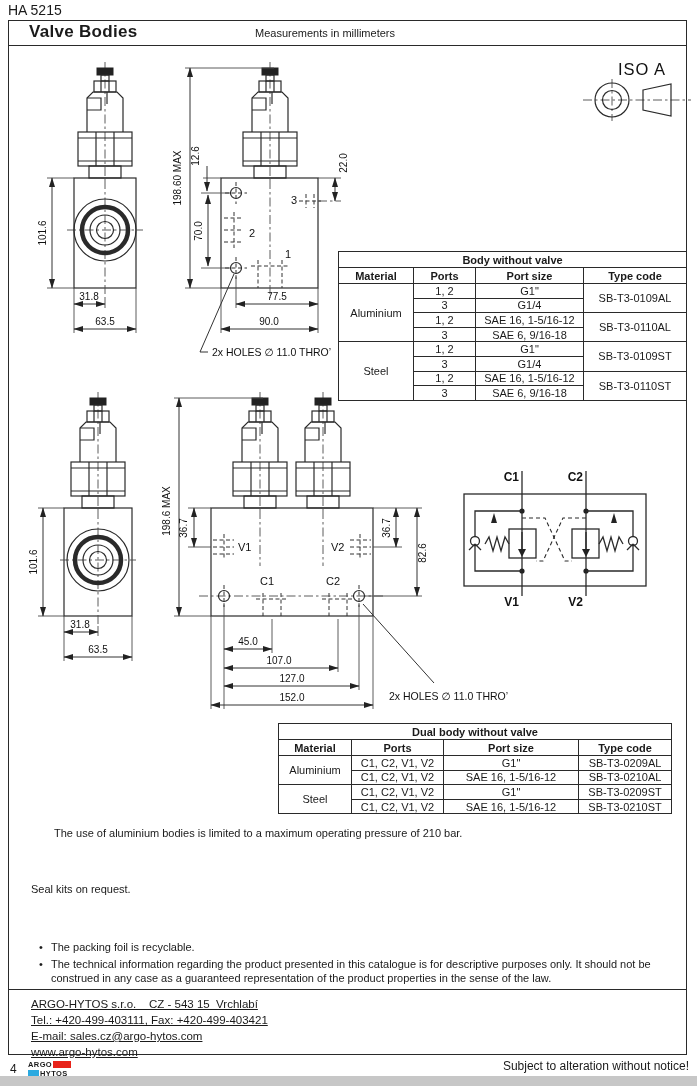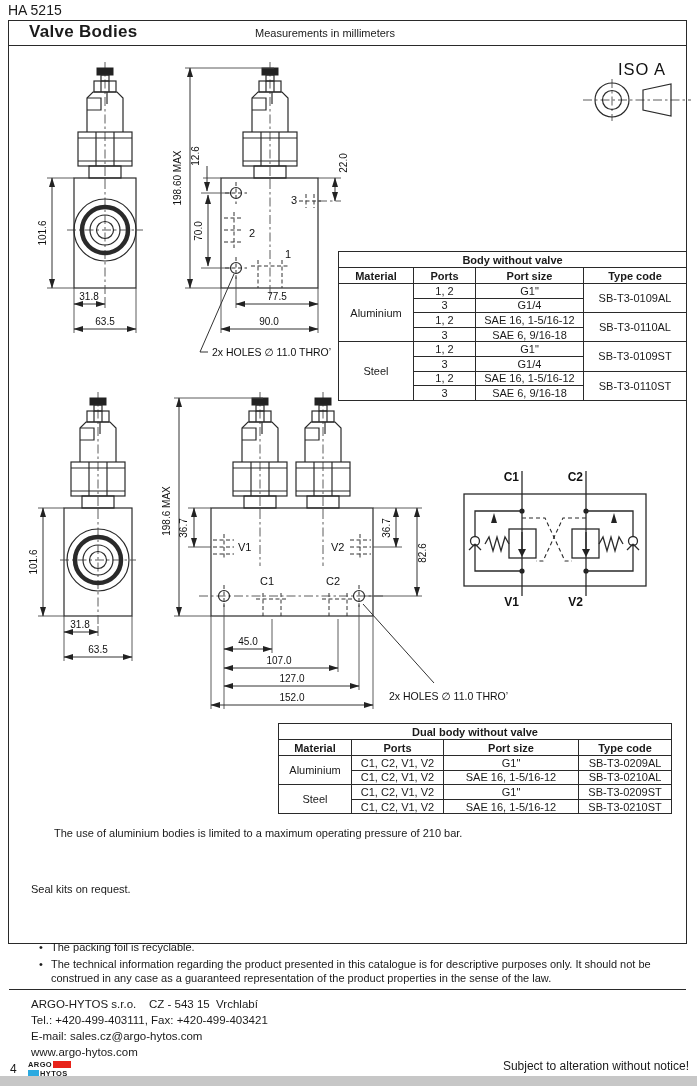--- a/index.html
+++ b/index.html
@@ -2,21 +2,21 @@
 <html><head>
 <meta charset="utf-8">
 <style>
   html,body{margin:0;padding:0;}
   body{
     width:697px;height:1086px;position:relative;background:#ffffff;
     font-family:"Liberation Sans", sans-serif;color:#1a1a1a;overflow:hidden;
   }
   .abs{position:absolute;}
   .doc-code{left:8px;top:2px;font-size:14px;}
-  .frame{left:8px;top:20px;width:679px;height:924px;border:1.6px solid #2a2a2a;box-sizing:border-box;}
+  .frame{left:8px;top:20px;width:679px;height:1035px;border:1.6px solid #2a2a2a;box-sizing:border-box;}
   .hdr{left:0;top:0;width:100%;height:25px;border-bottom:1.6px solid #2a2a2a;box-sizing:border-box;}
   .hdr-title{left:20px;top:1px;font-size:17px;font-weight:bold;letter-spacing:.3px;}
   .hdr-sub{left:246px;top:6px;font-size:11px;}
   .secbar{left:0;width:100%;box-sizing:border-box;border-top:1.6px solid #2a2a2a;border-bottom:1.6px solid #2a2a2a;}
   .sec-title{left:20px;top:3px;font-size:17px;font-weight:bold;}
   .plain{font-size:11px;}
   table{border-collapse:collapse;table-layout:fixed;font-size:11px;background:#fff;}
   table, th, td{border:1px solid #2a2a2a;}
   table{border-width:1.6px;}
   th{font-weight:bold;padding:0;height:15px;}
@@ -32,21 +32,21 @@
   .pd{stroke:#333;stroke-width:1;fill:none;stroke-dasharray:4 2.5;}
   .sch{stroke:#2a2a2a;stroke-width:1.3;fill:none;}
   .schd{stroke:#2a2a2a;stroke-width:1.1;fill:none;stroke-dasharray:4 3;}
   text{fill:#111;font-family:"Liberation Sans",sans-serif;}
   .dimtxt{font-size:10px;text-anchor:middle;}
   .ptxt{font-size:11px;}
   .btxt{font-size:12px;font-weight:bold;}
   .isotxt{font-size:16.5px;letter-spacing:1px;}
   .note-line{display:flex;font-size:11px;line-height:14.5px;}
   .note-line .b{width:20px;text-align:center;flex:0 0 20px;}
-  .contact-line{font-size:11.5px;white-space:pre;}
+  .contact-line{font-size:11.5px;white-space:pre;text-decoration:underline;}
   .logo-row{display:flex;height:9px;}
   .logo-txt{font-size:7.5px;font-weight:bold;letter-spacing:.4px;line-height:8px;}
   .footer-note{font-size:12px;}
   .graystrip{left:0;top:1076px;width:697px;height:10px;background:#c7c7c7;}
 </style>
 </head>
 <body>
 
 <div class="abs doc-code">HA 5215</div>
 

